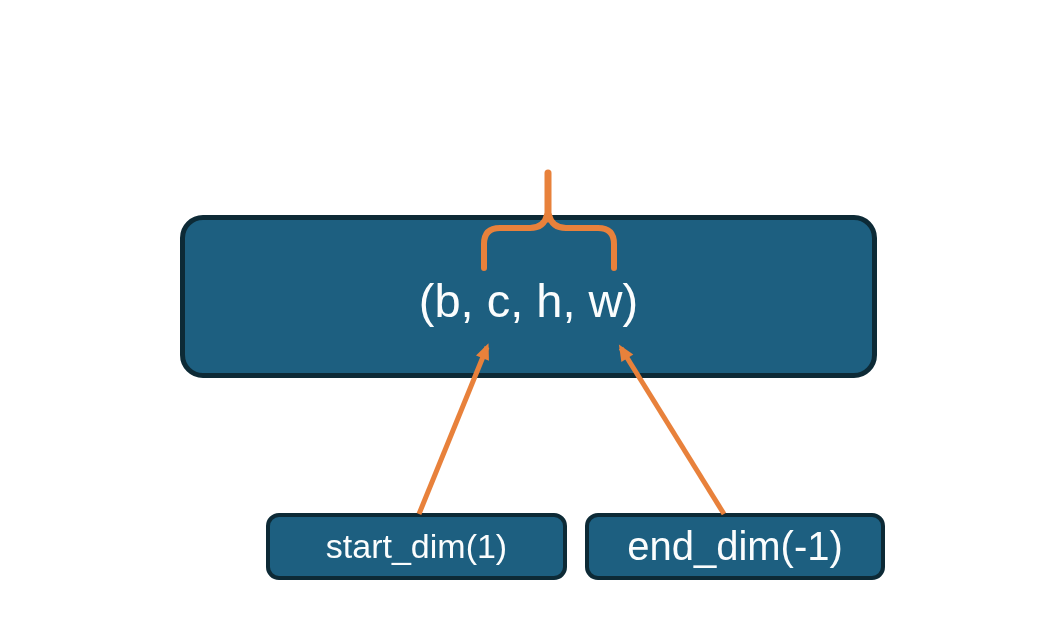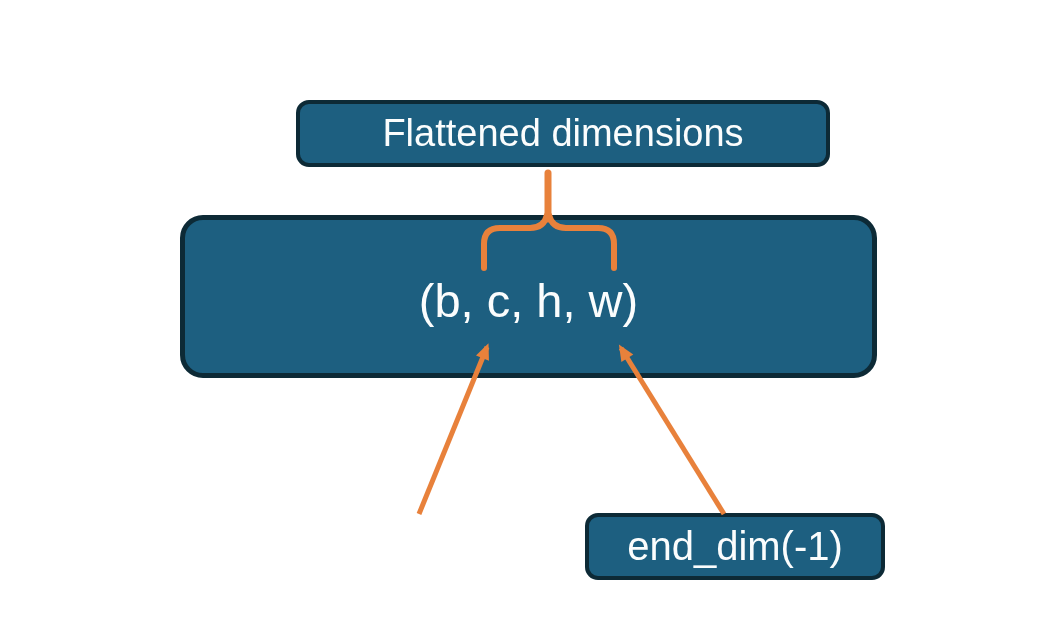--- a/index.html
+++ b/index.html
@@ -53,28 +53,28 @@
   .arrowhead-shape {
     fill: var(--connector_color, #e8813b);
     stroke: none;
   }
 </style>
 </head>
 <body>
 
 <div class="canvas">
 
-  <div class="node" id="node-flattened">
-    <span>Flattened dimensions</span>
-  </div>
 
   <div class="node" id="node-tuple">
     <span>(b, c, h, w)</span>
   </div>
 
+  <div class="node" id="node-start-dim">
+    <span>start_dim(1)</span>
+  </div>
 
   <div class="node" id="node-end-dim">
     <span>end_dim(-1)</span>
   </div>
 
   <svg class="overlay" width="1038" height="632" viewBox="0 0 1038 632">
     <defs>
       <marker id="arrowhead" viewBox="0 0 18 16" refX="13" refY="8" markerWidth="18" markerHeight="16" orient="auto" markerUnits="userSpaceOnUse">
         <path class="arrowhead-shape" d="M1,1 L17,8 L1,15 Z"></path>
       </marker>

